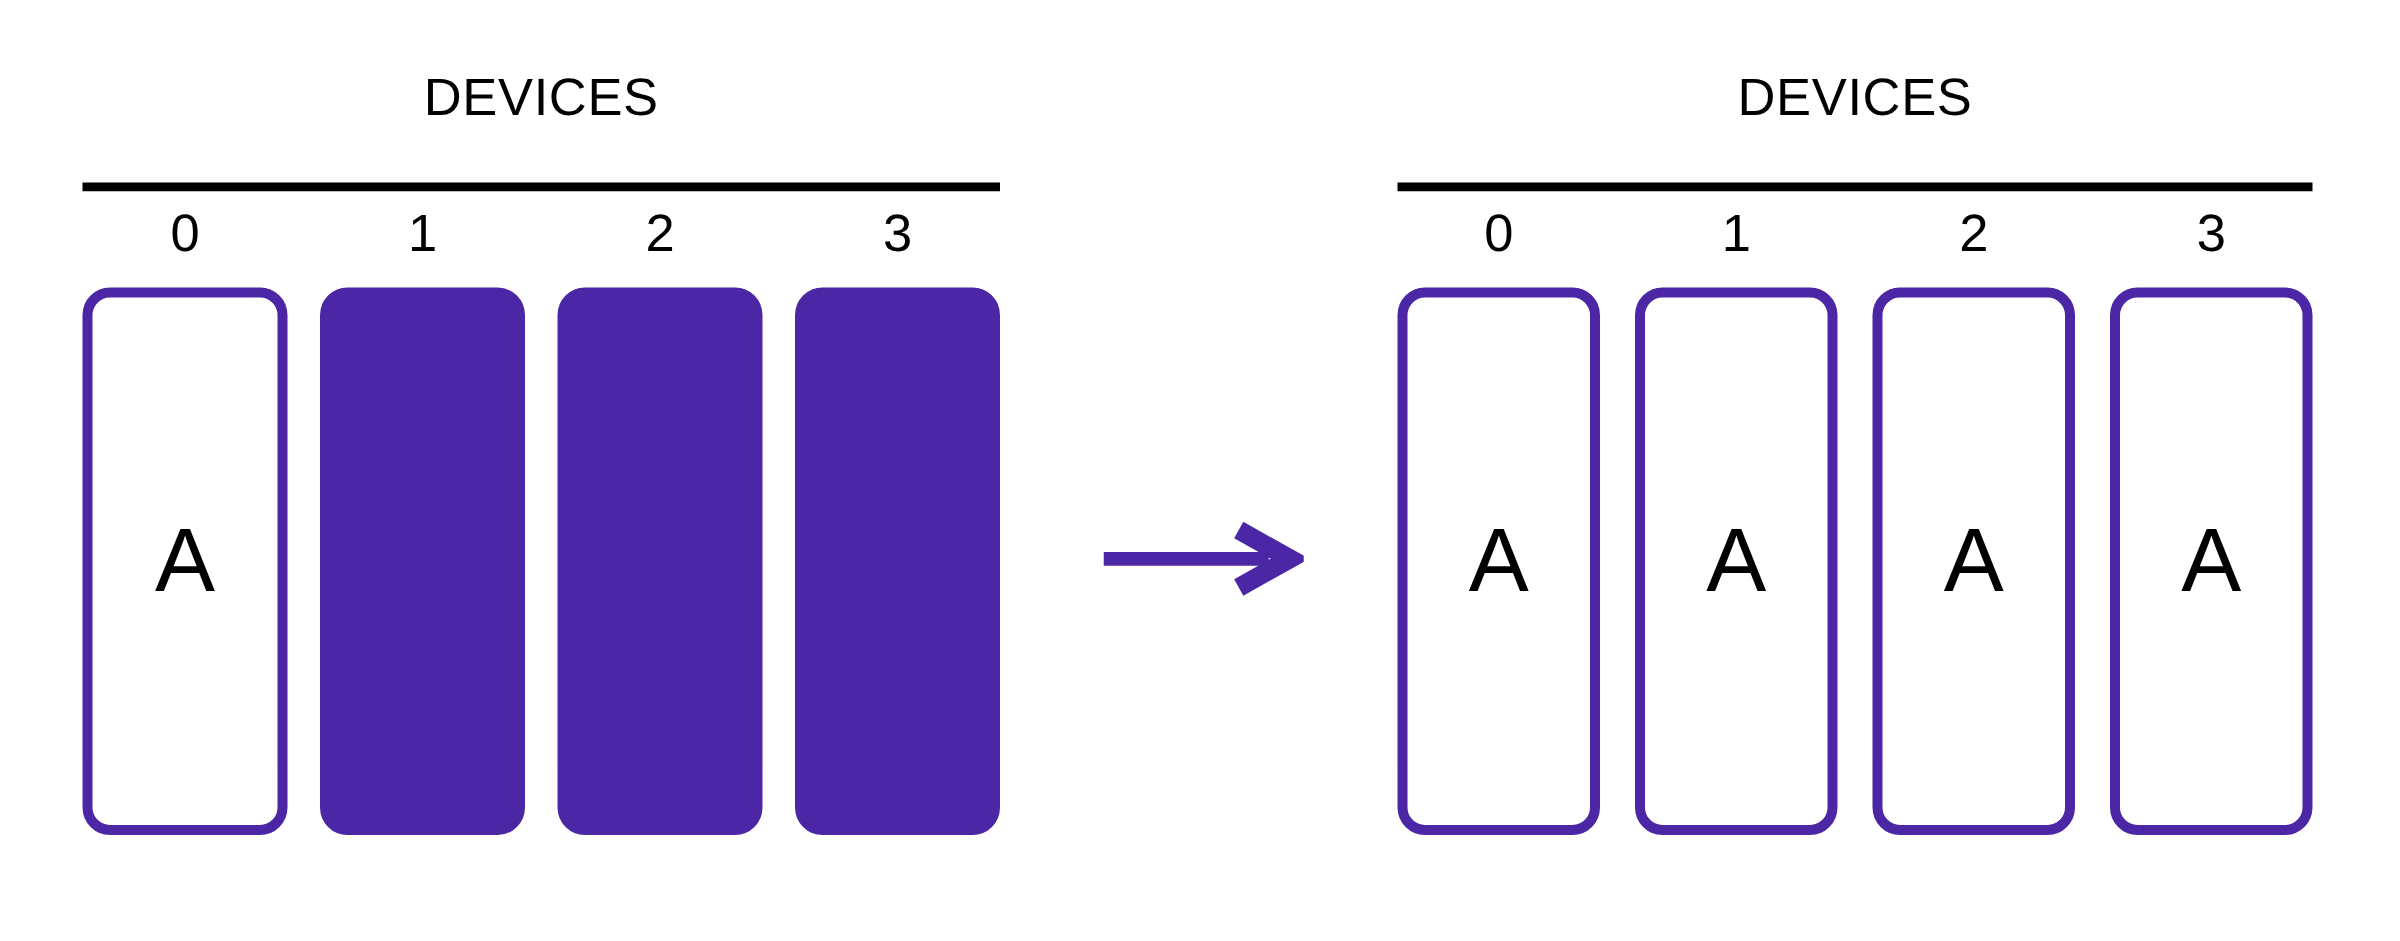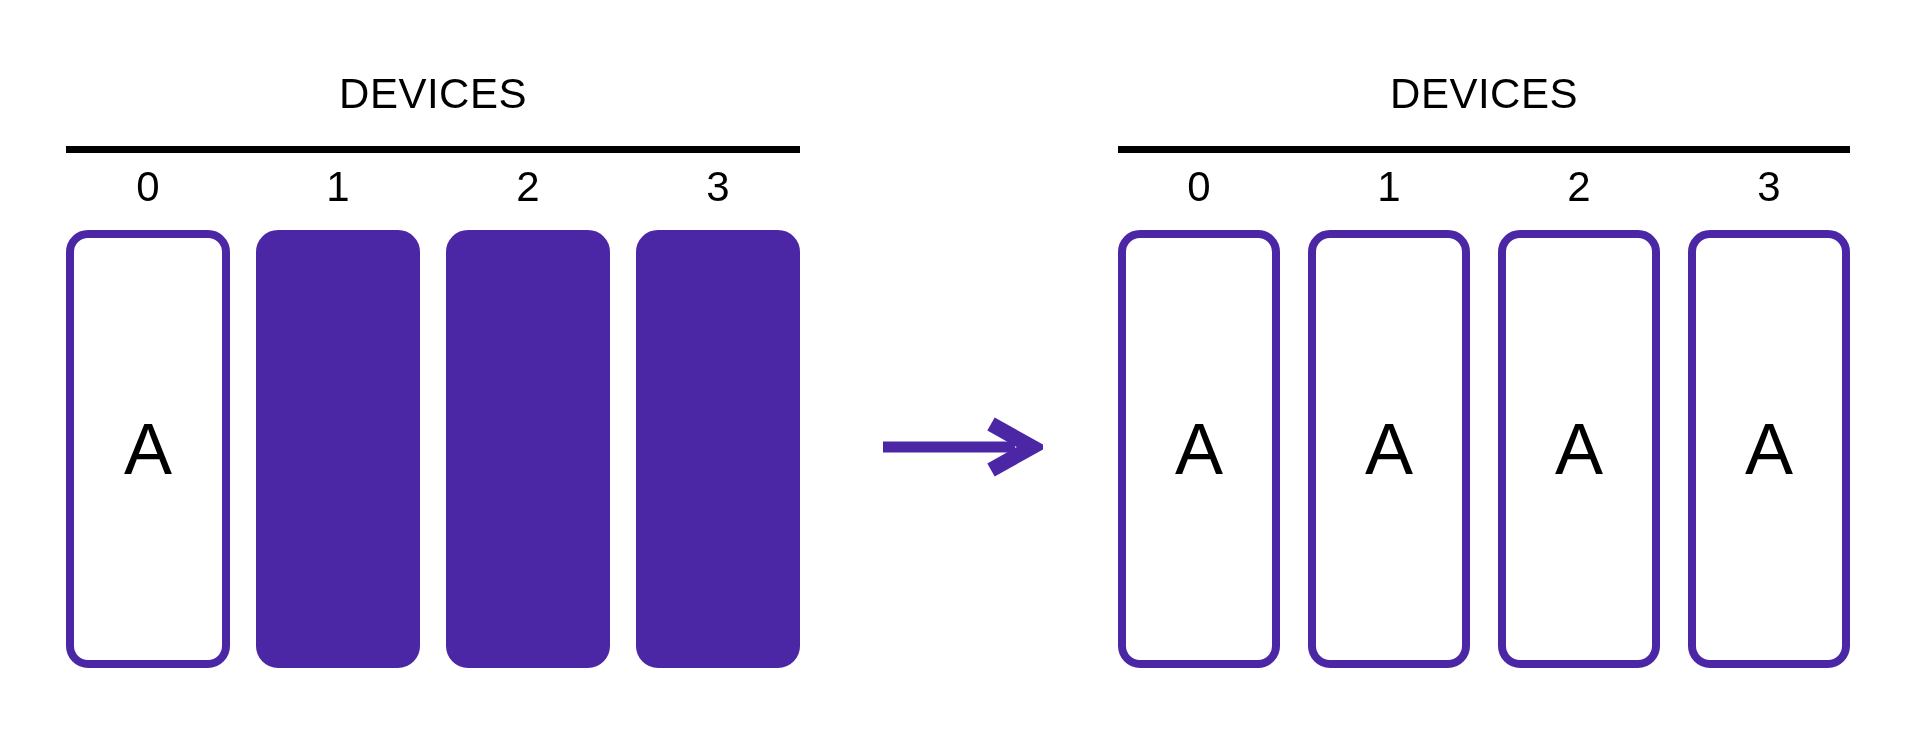--- a/index.html
+++ b/index.html
@@ -20,21 +20,21 @@
   .panel {
     position: absolute;
     top: 0;
     height: 753px;
   }
   .panel.left  { left: 66px;  width: 734px; --bw: 164px; --gap: 26px; }
   .panel.right { left: 1118px; width: 732px; --bw: 162px; --gap: 28px; }
 
   .panel-title {
     position: absolute;
-    top: 72px;
+    top: 56px;
     left: 0;
     width: 100%;
     text-align: center;
     font-size: 42px;
     line-height: 44px;
     letter-spacing: 0.5px;
     color: var(--ink, #000);
     white-space: nowrap;
   }
   .rule {

